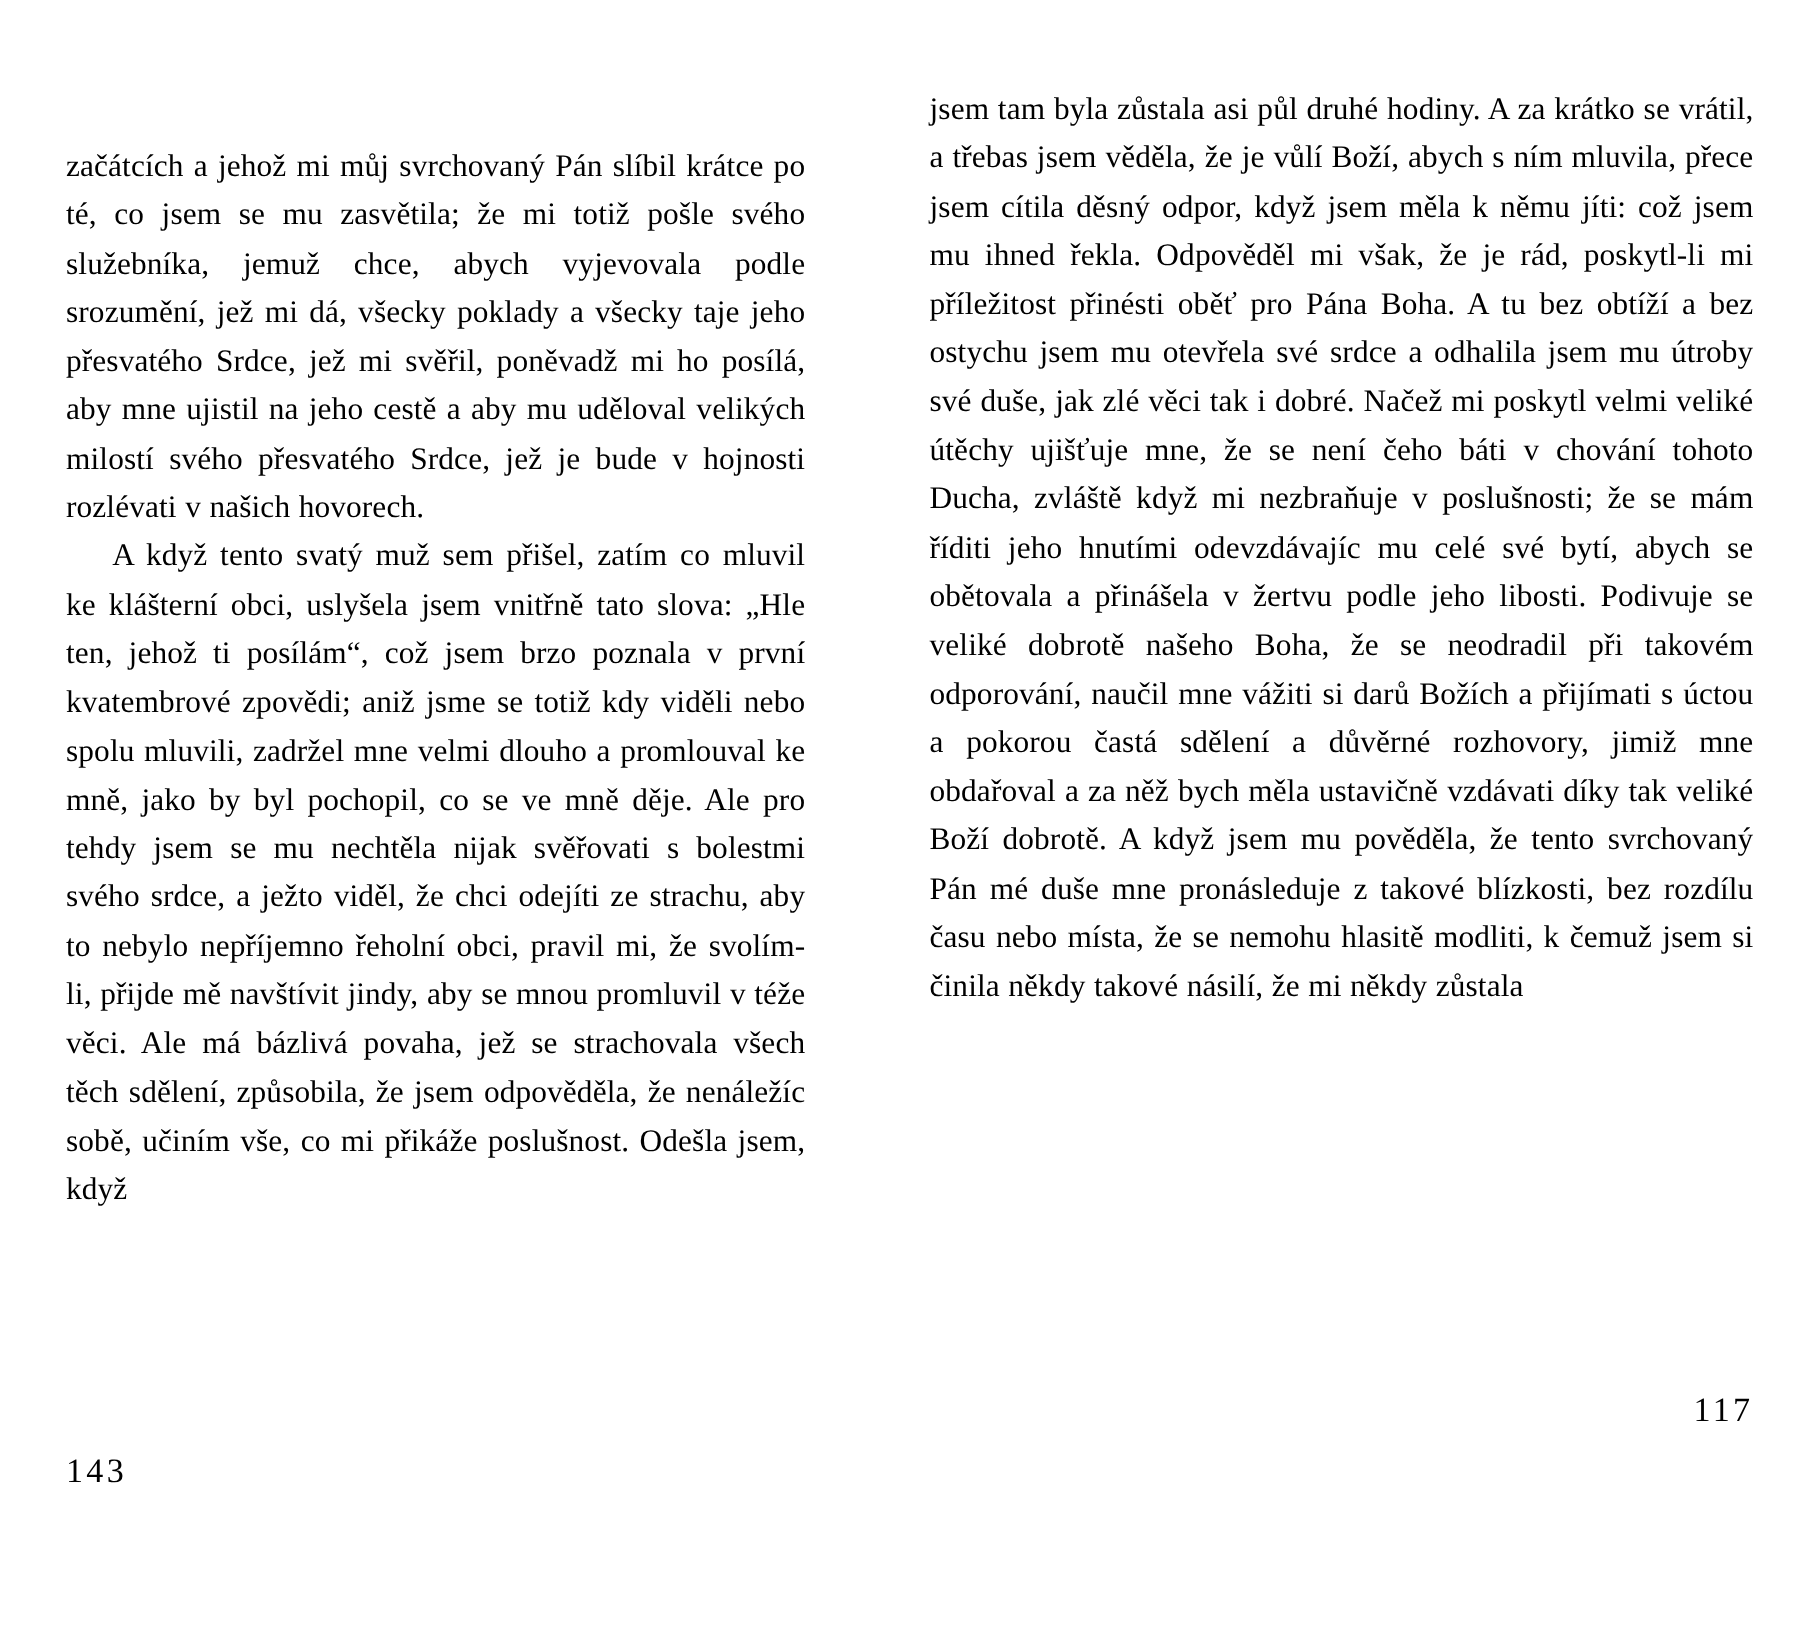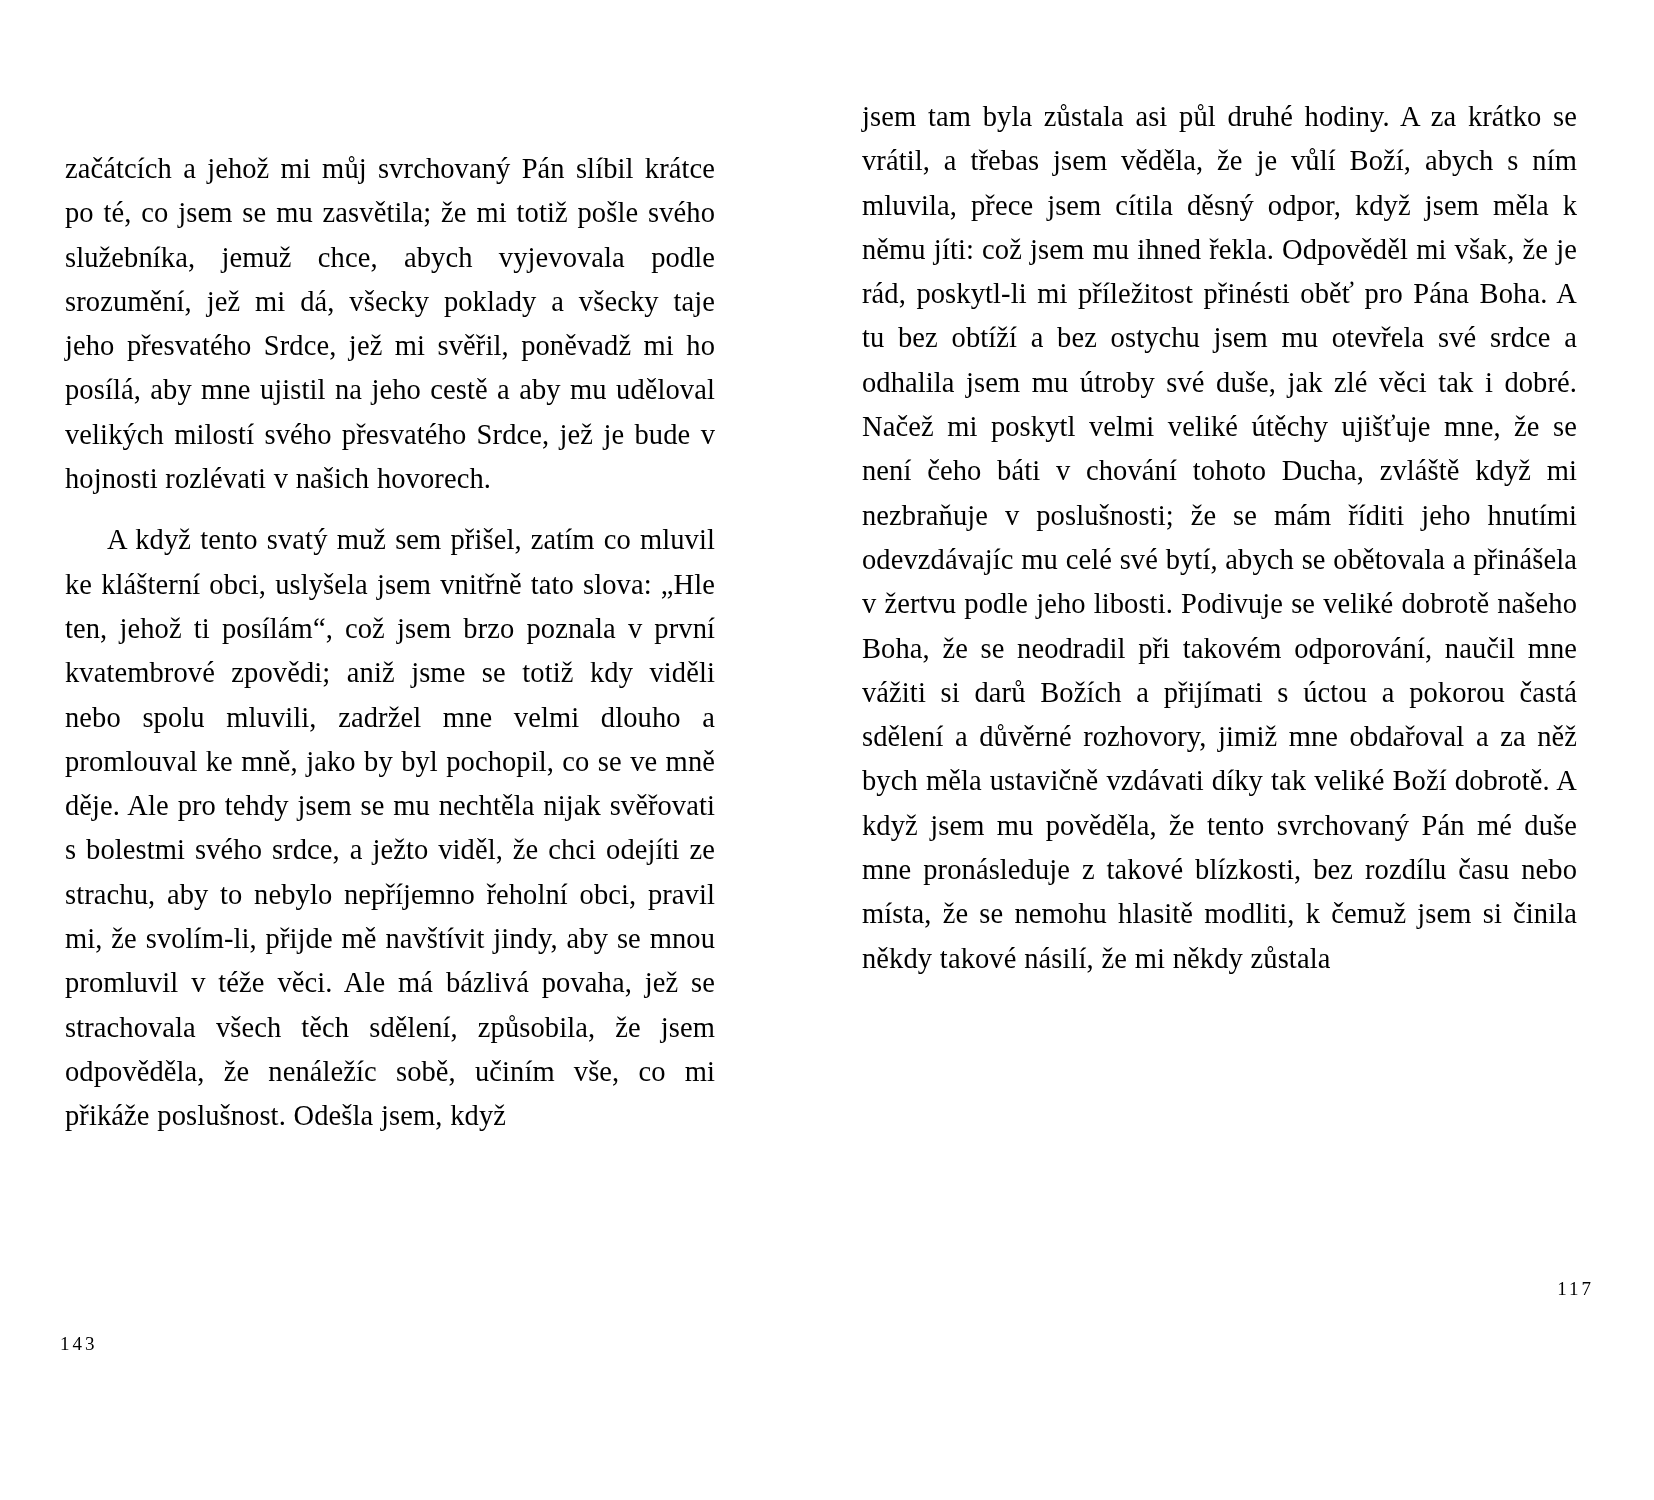--- a/index.html
+++ b/index.html
@@ -23,44 +23,44 @@
     display: flex;
     flex-direction: row;
   }
   .page {
     position: relative;
     height: 1500px;
     box-sizing: border-box;
   }
   .page-left {
     width: 827px;
-    padding: 130px 95px 0 48px;
+    padding: 130px 95px 0 60px;
   }
   .page-right {
     width: 827px;
     padding: 78px 60px 0 18px;
   }
   .textblock {
     font-size: 28.5px;
     line-height: 44.3px;
     text-align: justify;
     text-justify: inter-word;
     letter-spacing: 0.1px;
     word-spacing: 0.5px;
     -webkit-font-smoothing: none;
   }
   .textblock p {
-    margin: 17px;
+    margin: 0;
   }
   .textblock p.indent {
     text-indent: 42px;
   }
   .folio {
     position: absolute;
-    font-size: 19px;
+    font-size: 31px;
     letter-spacing: 3px;
     font-family: "Liberation Serif", serif;
   }
   .folio-left {
     left: 60px;
     bottom: 145px;
   }
   .folio-right {
     right: 60px;
     bottom: 200px;

